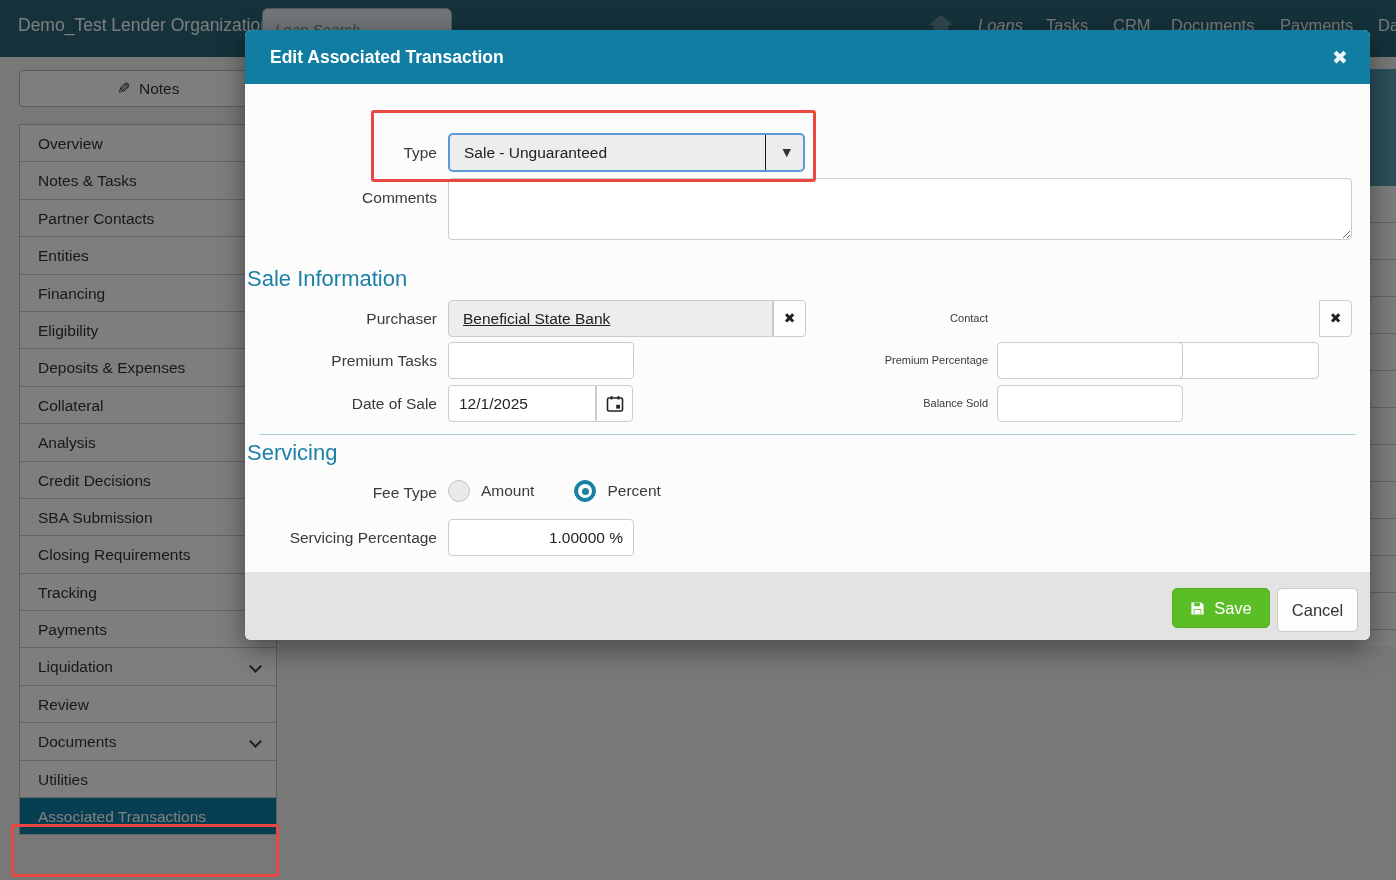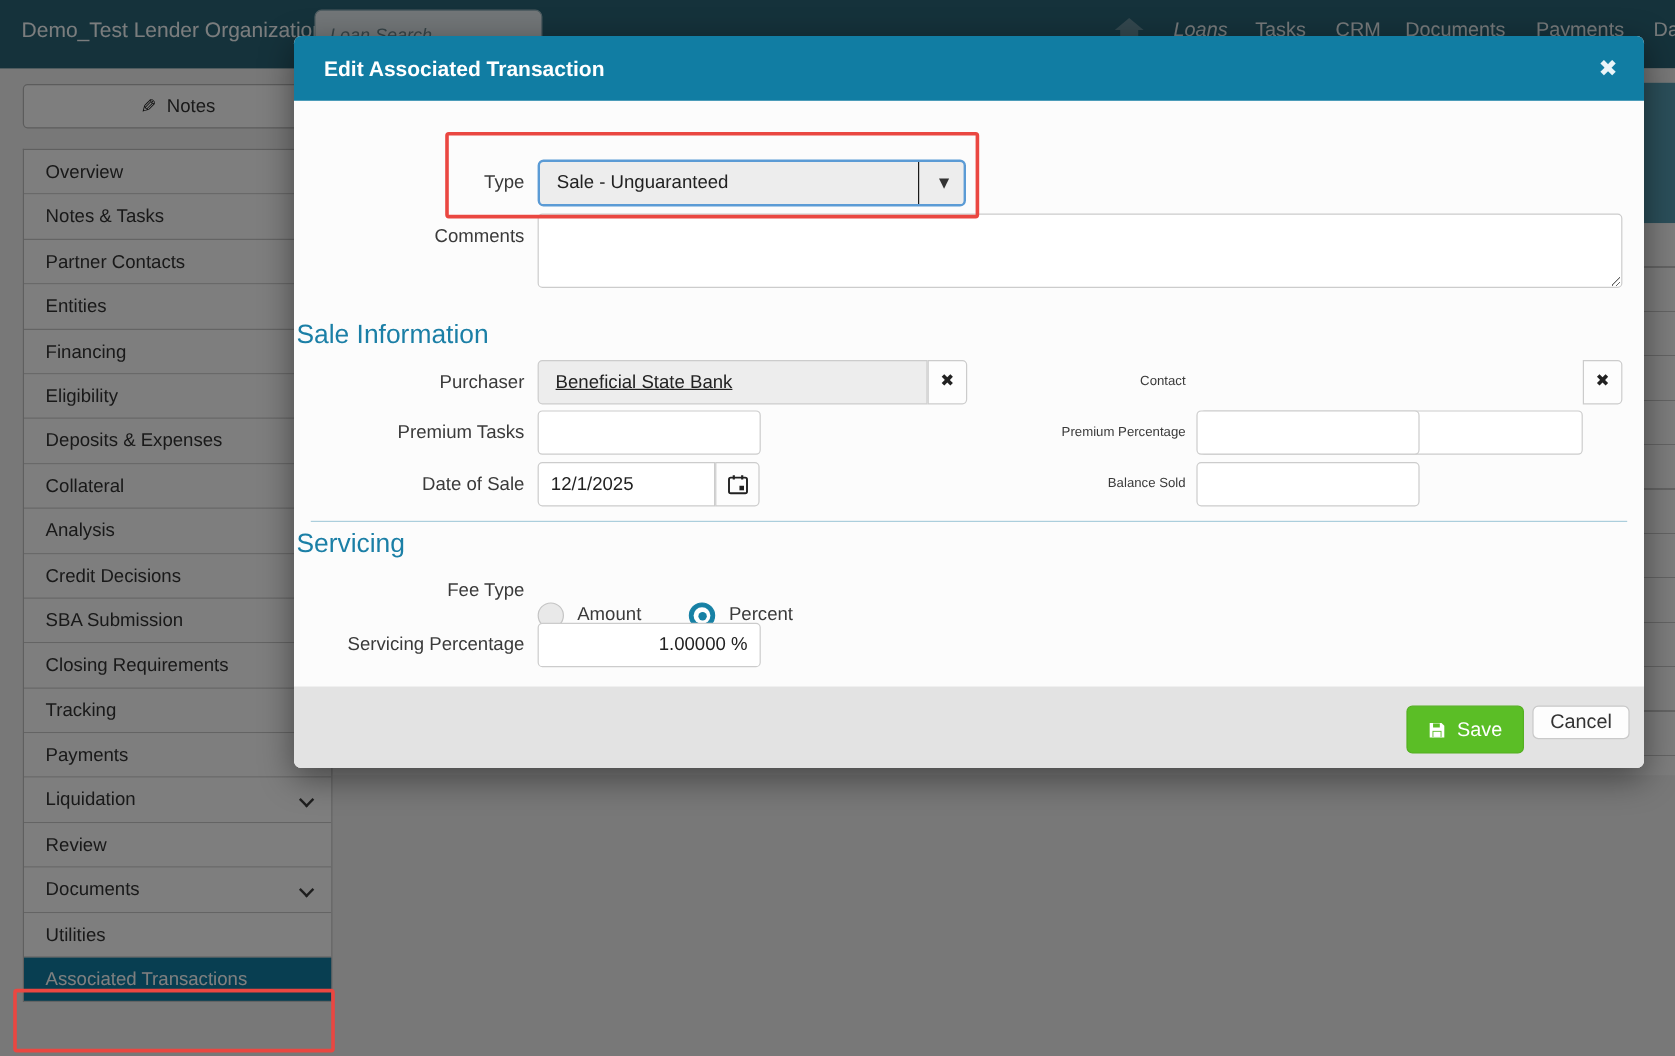--- a/index.html
+++ b/index.html
@@ -52,31 +52,31 @@
 
   .pfield { position:absolute; left:203px; top:270px; width:325px; height:37px; background:#ededed; border:1px solid #ccc; border-radius:4px 0 0 4px; line-height:35px; padding-left:14px; }
   .plink { font-size:15.5px; color:#222; text-decoration:underline; cursor:pointer; }
   .xbtn { position:absolute; top:270px; width:33px; height:37px; background:#fdfdfd; border:1px solid #ccc; border-radius:0 4px 4px 0; font-size:14px; color:#222; cursor:pointer; font-family:"DejaVu Sans",sans-serif; line-height:35px; text-align:center; }
   .m-input { position:absolute; height:37px; border:1px solid #ccc; border-radius:4px; background:#fff; font-family:inherit; font-size:15.5px; color:#222; padding:0 10px; }
   .m-input::placeholder { font-style:italic; color:#b5b5b5; }
   .cal-btn { position:absolute; left:351px; top:355px; width:37px; height:37px; background:#fdfdfd; border:1px solid #ccc; border-radius:0 4px 4px 0; cursor:pointer; display:flex; align-items:center; justify-content:center; }
 
   .divider { position:absolute; left:14px; right:14px; top:404px; border-top:1px solid #abcedc; }
 
-  .fee-row { position:absolute; left:203px; top:472px; display:flex; align-items:center; }
+  .fee-row { position:absolute; left:203px; top:450px; display:flex; align-items:center; }
   .fee-opt { display:flex; align-items:center; margin-right:40px; cursor:pointer; }
   .radio { position:relative; width:22px; height:22px; border-radius:50%; background:#e9e9e9; border:1px solid #c4c4c4; margin-right:11px; }
   .radio.sel { background:#1781a5; border:1px solid #1781a5; }
   .radio.sel::before { content:""; position:absolute; left:3px; top:3px; width:14px; height:14px; background:#fff; border-radius:50%; }
   .radio.sel::after { content:""; position:absolute; left:6.5px; top:6.5px; width:7px; height:7px; background:#1781a5; border-radius:50%; }
   .fee-lb { font-size:15.5px; color:#3a3a3a; }
 
   .m-foot { position:absolute; left:0; top:542px; right:0; height:68px; background:#e3e3e3; border-radius:0 0 6px 6px; }
   .save-btn { position:absolute; left:927px; top:16px; width:98px; height:40px; background:#5bbe26; border:1px solid #54b021; border-radius:5px; color:#fff; font-size:16.5px; cursor:pointer; display:flex; align-items:center; justify-content:center; gap:9px; font-family:inherit; }
-  .cancel-btn { position:absolute; left:1032px; top:16px; width:81px; height:28px; background:#fdfdfd; border:1px solid #c9c9c9; border-radius:5px; color:#333; font-size:16.5px; cursor:pointer; font-family:inherit; }
+  .cancel-btn { position:absolute; left:1032px; top:16px; width:81px; height:44px; background:#fdfdfd; border:1px solid #c9c9c9; border-radius:5px; color:#333; font-size:16.5px; cursor:pointer; font-family:inherit; }
 
   
   .hl { position:absolute; border:3px solid #ea4741; border-radius:3px; z-index:30; pointer-events:none; }
   .hl1 { left:371px; top:110px; width:445px; height:72px; }
   .hl2 { left:11px; top:824px; width:268px; height:53px; }
 </style>
 </head>
 <body>
 
 <div class="stage">

